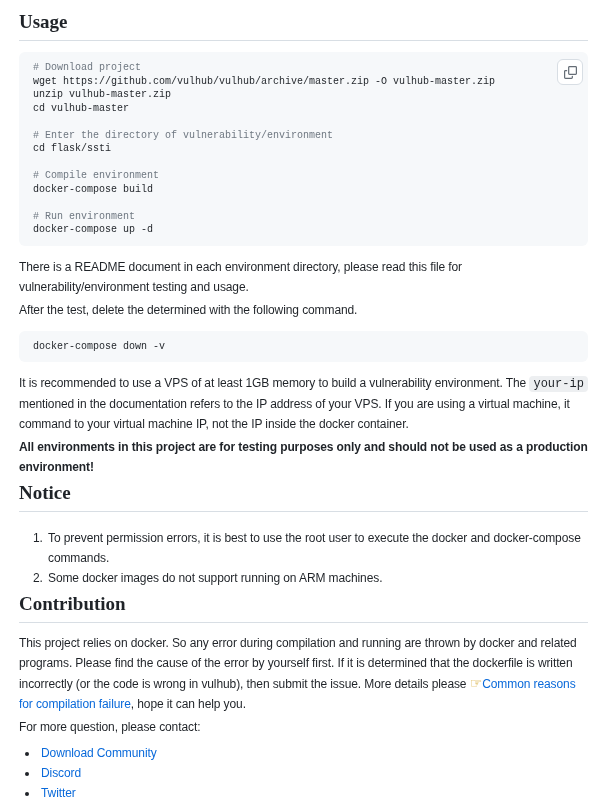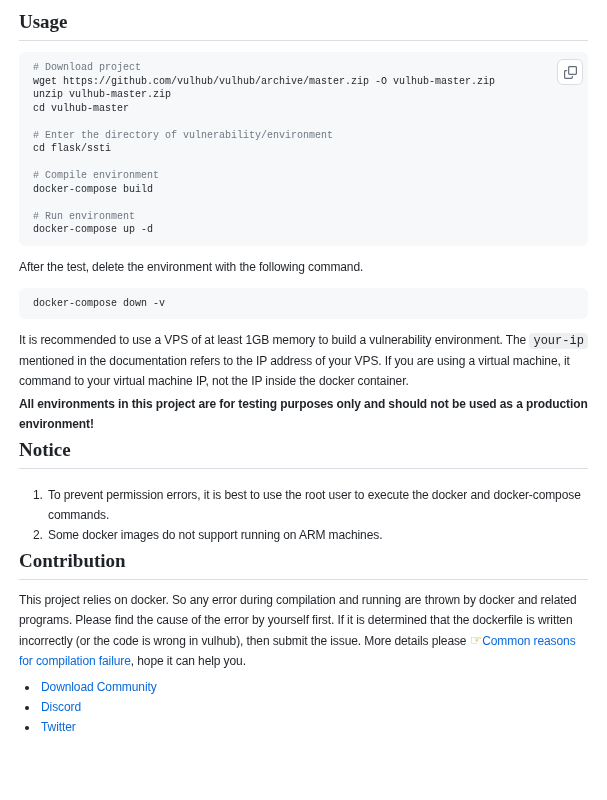--- a/index.html
+++ b/index.html
@@ -90,42 +90,44 @@
     <button class="copy-btn">
       <span style="display:flex;">
         <svg width="13" height="13" viewBox="0 0 16 16" aria-hidden="true">
           <path fill="#656d76" d="M0 6.75C0 5.784.784 5 1.75 5h1.5a.75.75 0 0 1 0 1.5h-1.5a.25.25 0 0 0-.25.25v7.5c0 .138.112.25.25.25h7.5a.25.25 0 0 0 .25-.25v-1.5a.75.75 0 0 1 1.5 0v1.5A1.75 1.75 0 0 1 9.25 16h-7.5A1.75 1.75 0 0 1 0 14.25Z"></path>
           <path fill="#656d76" d="M5 1.75C5 .784 5.784 0 6.75 0h7.5C15.216 0 16 .784 16 1.75v7.5A1.75 1.75 0 0 1 14.25 11h-7.5A1.75 1.75 0 0 1 5 9.25Zm1.75-.25a.25.25 0 0 0-.25.25v7.5c0 .138.112.25.25.25h7.5a.25.25 0 0 0 .25-.25v-7.5a.25.25 0 0 0-.25-.25Z"></path>
         </svg>
       </span>
     </button>
   </div>
 
+  <p>There is a README document in each environment directory, please read this file for vulnerability/environment testing and usage.</p>
 
-  <p>After the test, delete the environment with the following command.</p>
+  <p>After the test, delete the determined with the following command.</p>
 
   <div class="pre-wrap">
     <pre class="code-block"><div class="code-line">docker-compose down -v</div></pre>
   </div>
 
   <p><span>It is recommended to use a VPS of at least 1GB memory to build a vulnerability environment. The </span><code class="inline">your-ip</code><span> mentioned in the documentation refers to the IP address of your VPS. If you are using a virtual machine, it command to your virtual machine IP, not the IP inside the docker container.</span></p>
 
   <p class="bold">All environments in this project are for testing purposes only and should not be used as a production environment!</p>
 
   <h2>Notice</h2>
 
   <ol class="notice-list">
     <li>To prevent permission errors, it is best to use the root user to execute the docker and docker-compose commands.</li>
     <li>Some docker images do not support running on ARM machines.</li>
   </ol>
 
   <h2>Contribution</h2>
 
   <p><span>This project relies on docker. So any error during compilation and running are thrown by docker and related programs. Please find the cause of the error by yourself first. If it is determined that the dockerfile is written incorrectly (or the code is wrong in vulhub), then submit the issue. More details please </span><span class="pointer">☞</span><a class="link">Common reasons for compilation failure</a><span>, hope it can help you.</span></p>
 
+  <p>For more question, please contact:</p>
 
   <ul class="contact-list">
     <li><a class="link">Download Community</a></li>
     <li><a class="link">Discord</a></li>
     <li><a class="link">Twitter</a></li>
   </ul>
 
 </div>
 
 </body></html>

